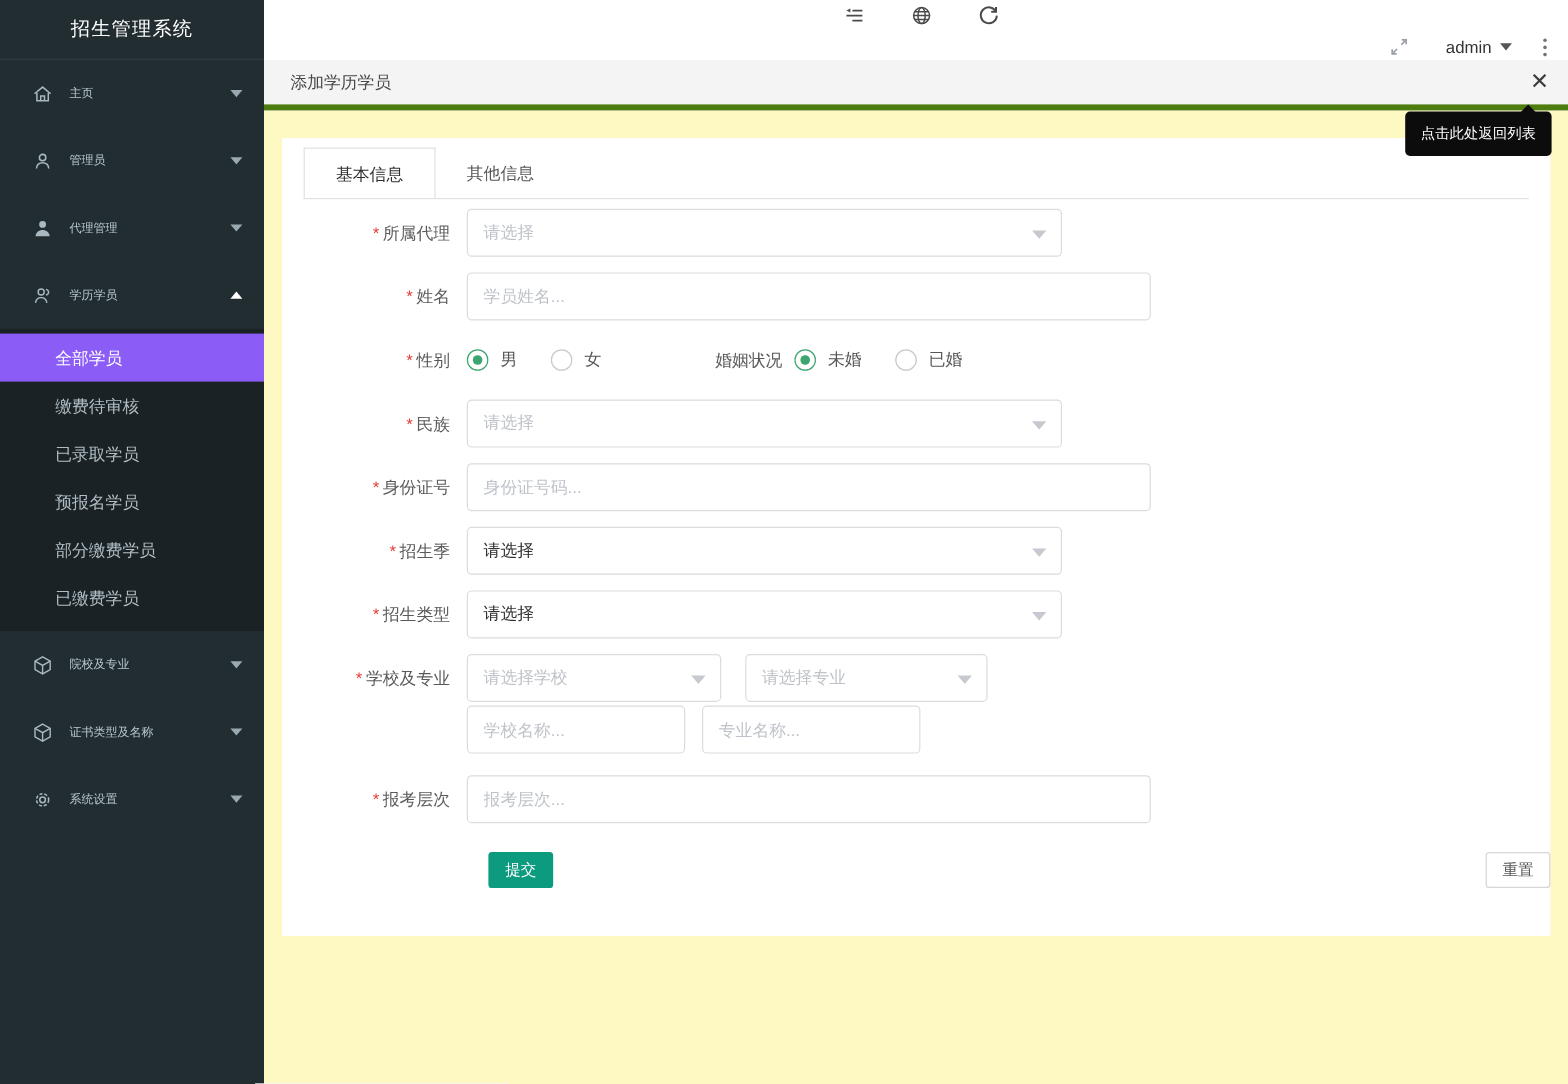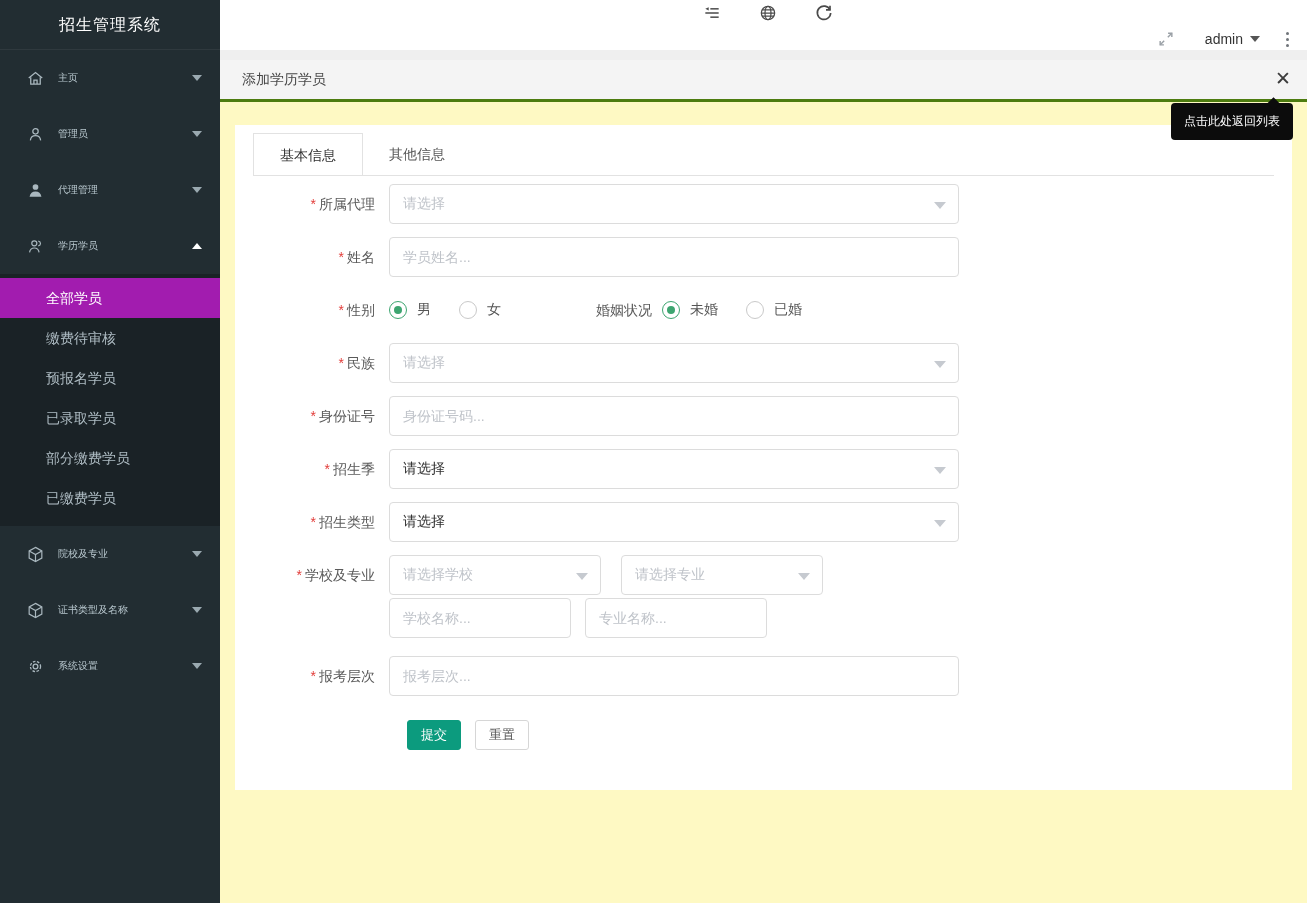--- a/index.html
+++ b/index.html
@@ -13,58 +13,58 @@
   .nav { flex: 1; }
   .nav-item { height: 56px; display: flex; align-items: center; padding: 0 18px 0 24px; font-size: 10px; cursor: pointer; }
   .nav-item .icon { width: 22px; height: 22px; margin-right: 12px; display: flex; align-items: center; justify-content: center; color: #aab8bf; }
   .nav-item .icon svg { width: 19px; height: 19px; }
   .nav-item .lbl { flex: 0 0 auto; }
   .chev { margin-left: auto; }
   .chev-down { width: 0; height: 0; border-left: 5px solid transparent; border-right: 5px solid transparent; border-top: 6px solid #9aa9b0; }
   .chev-up { width: 0; height: 0; border-left: 5px solid transparent; border-right: 5px solid transparent; border-bottom: 6px solid #ffffff; }
   .submenu { background: #1a2226; padding: 4px 0 8px 0; }
   .submenu-item { height: 40px; line-height: 40px; padding-left: 46px; font-size: 14px; color: #b0bec5; cursor: pointer; }
-  .submenu-item.active { background: #a21caf; color: #ffffff; }
+  .submenu-item.active { background: #8b5cf6; color: #ffffff; }
 
   
   .main { flex: 1; display: flex; flex-direction: column; position: relative; }
 
   .topbar { height: 50px; background: #ffffff; display: flex; align-items: center; padding: 0 18px 0 26px; flex-direction: column; }
   .tb-icon { width: 26px; height: 26px; display: flex; align-items: center; justify-content: center; color: #4a4a4a; cursor: pointer; }
   .tb-icon svg { width: 20px; height: 20px; }
   .tb-left { display: flex; align-items: center; gap: 30px; }
   .tb-right { margin-left: auto; display: flex; align-items: center; gap: 26px; }
   .tb-expand { color: #9aa0a6; }
   .tb-user { display: flex; align-items: center; gap: 7px; font-size: 14px; color: #333; cursor: pointer; }
   .tb-user .chev-down { border-top-color: #555; }
   .kebab { display: flex; flex-direction: column; gap: 3px; align-items: center; cursor: pointer; }
   .kebab i { width: 3px; height: 3px; border-radius: 50%; background: #6f7479; }
 
-  .crumb-bar { height: 42px; background: #f4f4f4; border-bottom: 3px solid #4d7c0f; display: flex; align-items: center; padding: 0 22px; font-size: 14px; color: #484848; position: relative; margin-top: 10px; }
+  .crumb-bar { height: 42px; background: #f4f4f4; border-bottom: 5px solid #4d7c0f; display: flex; align-items: center; padding: 0 22px; font-size: 14px; color: #484848; position: relative; }
   .close-x { position: absolute; right: 16px; top: 9px; font-size: 19px; color: #3c3c3c; cursor: pointer; line-height: 1; }
   .tooltip { position: absolute; right: 14px; top: 43px; background: #0c0c0c; color: #ffffff; font-size: 12px; padding: 10px 13px; border-radius: 4px; z-index: 20; white-space: nowrap; }
   .tooltip::before { content: ""; position: absolute; top: -4px; right: 15px; width: 9px; height: 9px; background: #0c0c0c; transform: rotate(45deg); }
 
   .content { flex: 1; padding: 23px 15px; background: #fef9c3; overflow: hidden; }
   .card { background: #ffffff; width: 1057px; height: 665px; padding: 8px 0 0 18px; }
 
   
   .tabs { display: flex; border-bottom: 1px solid #e2e2e2; width: 1021px; }
   .tab { height: 42px; line-height: 42px; padding: 0 26px; font-size: 14px; color: #555; cursor: pointer; position: relative; }
   .tab.active { color: #2f2f2f; background: #fff; border: 1px solid #e2e2e2; border-bottom: none; margin-bottom: -1px; }
 
   
   .form { margin-top: 8px; }
   .form-row { display: flex; align-items: flex-start; margin-bottom: 13px; }
   .f-label { width: 136px; flex-shrink: 0; text-align: right; padding-right: 14px; line-height: 40px; font-size: 14px; color: #5a5a5a; white-space: nowrap; }
   .req { color: #e23c39; margin-right: 3px; }
   .ctl { width: 570px; position: relative; }
   .tbox { width: 570px; height: 40px; border: 1px solid #dcdcdc; border-radius: 4px; padding: 0 30px 0 13px; font-size: 14px; color: #333; background: #fff; outline: none; font-family: inherit; }
   .tbox::placeholder { color: #bfc3c9; opacity: 1; }
-  .fake-select { width: 570px; height: 40px; border: 1px solid #dcdcdc; border-radius: 4px; display: flex; align-items: center; padding: 0 30px 0 13px; font-size: 14px; background: #fff; cursor: pointer; position: relative; }
+  .fake-select { width: 496px; height: 40px; border: 1px solid #dcdcdc; border-radius: 4px; display: flex; align-items: center; padding: 0 30px 0 13px; font-size: 14px; background: #fff; cursor: pointer; position: relative; }
   .fake-select .ph { color: #bfc3c9; }
   .fake-select .val { color: #303030; }
   .caret { position: absolute; right: 12px; top: 17px; width: 0; height: 0; border-left: 6px solid transparent; border-right: 6px solid transparent; border-top: 7px solid #c6cad0; }
   .sm { width: 212px; }
   .sm2 { width: 202px; }
   .inp-sm { width: 182px; }
   .pair { display: flex; gap: 20px; }
   .pair2 { display: flex; gap: 14px; margin-top: 3px; }
 
   .radio { display: inline-flex; align-items: center; gap: 10px; font-size: 14px; color: #555; cursor: pointer; }
@@ -130,22 +130,22 @@
               <path d="M15.5 5.2c1.6.3 2.8 1.5 2.8 3s-1.2 2.7-2.8 3"></path>
             </svg>
         </span>
         <span class="lbl">学历学员</span>
         <span class="chev chev-up"></span>
       </div>
 
       <div class="submenu">
         <div class="submenu-item active">全部学员</div>
         <div class="submenu-item">缴费待审核</div>
+        <div class="submenu-item">已录取学员</div>
         <div class="submenu-item">预报名学员</div>
-        <div class="submenu-item">已录取学员</div>
         <div class="submenu-item">部分缴费学员</div>
         <div class="submenu-item">已缴费学员</div>
       </div>
 
 
       <div class="nav-item">
         <span class="icon">
           <svg viewBox="0 0 24 24" fill="none" stroke="currentColor" stroke-width="1.5">
               <path d="M12 3l8 4.5v9L12 21l-8-4.5v-9z"></path>
               <path d="M4 7.5l8 4.5 8-4.5"></path>
@@ -344,21 +344,21 @@
             </div>
           </div>
 
           <div class="form-row" style="margin-top:18px;">
             <div class="f-label"><span class="req">*</span><span>报考层次</span></div>
             <div class="ctl">
               <input class="tbox" type="text" placeholder="报考层次..." style="">
             </div>
           </div>
 
-          <div class="form-row btn-row" style="margin-left:154px;">
+          <div class="form-row btn-row" style="margin-left:154px;justify-content:space-between;">
             <button class="btn btn-primary">提交</button>
             <button class="btn btn-plain">重置</button>
           </div>
 
         </div>
       </div>
     </div>
 
   </div>
 </div>

